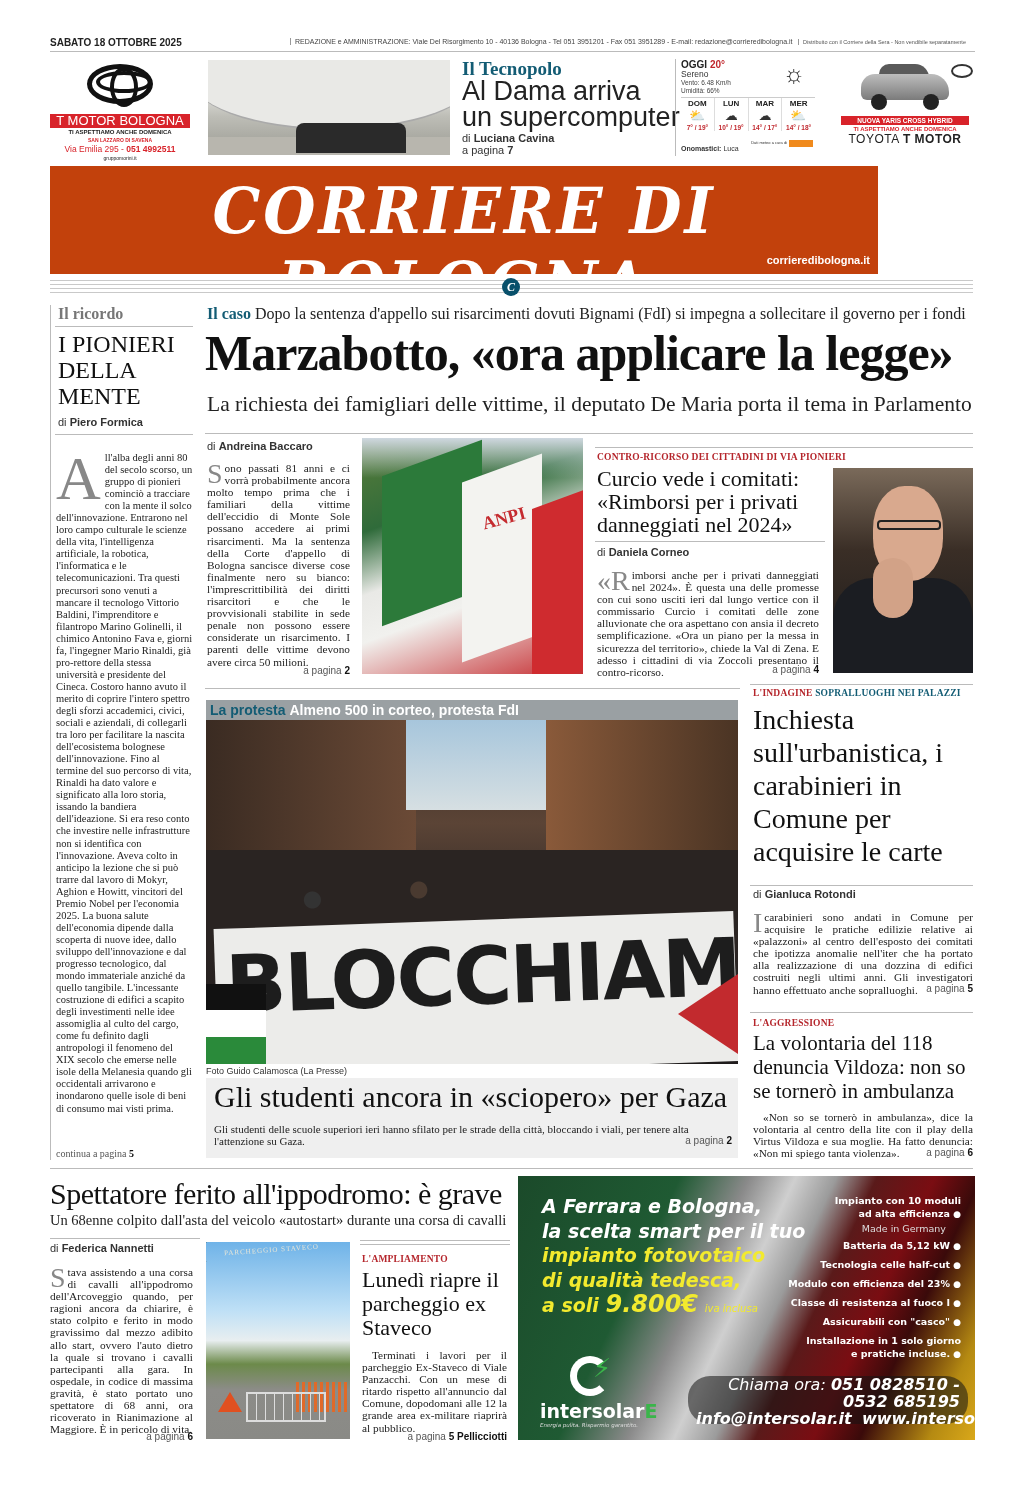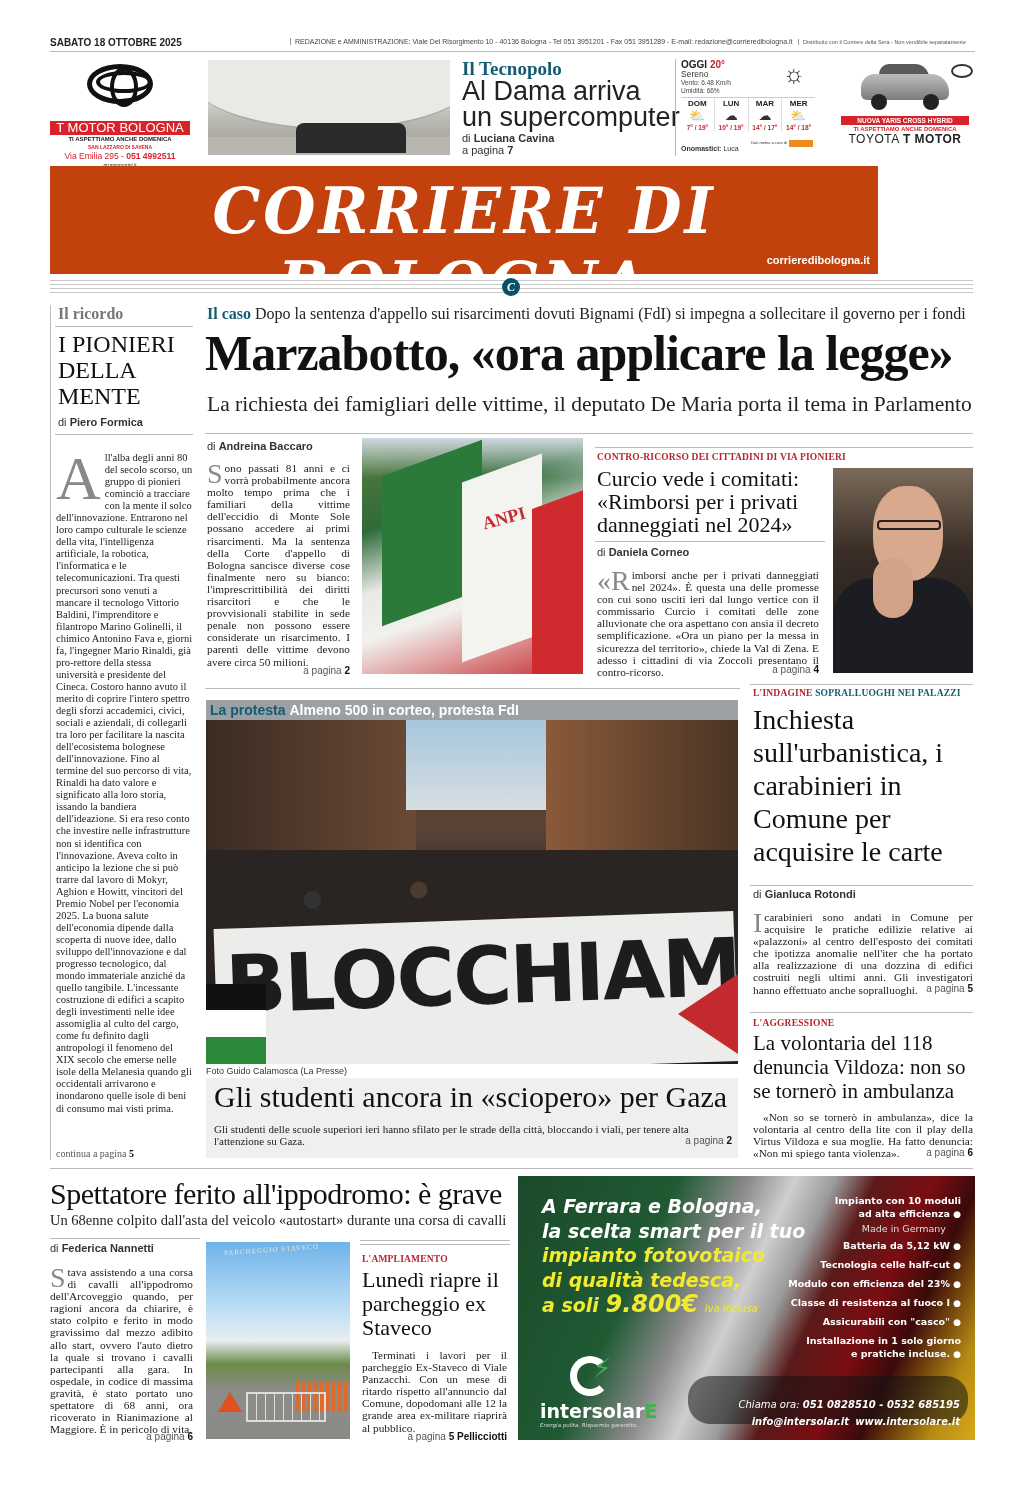--- a/index.html
+++ b/index.html
@@ -9,21 +9,21 @@
 .serif{font-family:"Liberation Serif",serif}
 .topbar{left:50px;top:36px;width:925px;height:16px;border-bottom:1px solid #bbb;font-family:"Liberation Sans",sans-serif}
 .topbar .date{position:absolute;left:0;top:1px;font-size:10px;font-weight:bold;color:#222}
 .topbar .addr{position:absolute;left:240px;top:2px;font-size:7px;color:#444;border-left:1px solid #999;padding-left:4px;white-space:nowrap}
 .topbar .dist{position:absolute;left:748px;top:3px;font-size:5.5px;color:#555;border-left:1px solid #999;padding-left:4px;white-space:nowrap}
 
 .ad-left{left:50px;top:60px;width:140px;height:95px;text-align:center}
 .toyota-logo{margin:4px auto 0;width:66px;height:40px;border:5px solid #111;border-radius:50%;position:relative}
 .toyota-logo:before{content:"";position:absolute;left:18px;top:-2px;width:20px;height:32px;border:4px solid #111;border-radius:50%}
 .toyota-logo:after{content:"";position:absolute;left:4px;top:2px;width:48px;height:14px;border:4px solid #111;border-radius:50%}
-.tmotor{margin-top:17px;background:#d8232a;color:#fff;font-family:"Liberation Sans",sans-serif;font-weight:bold;font-size:13px;line-height:14px;padding:0 2px;white-space:nowrap}
+.tmotor{margin-top:10px;background:#d8232a;color:#fff;font-family:"Liberation Sans",sans-serif;font-weight:bold;font-size:13px;line-height:14px;padding:0 2px;white-space:nowrap}
 .tmotor span{font-weight:normal}
 .ad-line{font-family:"Liberation Sans",sans-serif;font-size:6px;font-weight:bold;color:#222;line-height:8px}
 .ad-line.red{color:#d8232a;font-size:5px}
 .ad-phone{font-family:"Liberation Sans",sans-serif;font-size:8.5px;color:#d8232a;line-height:10px}
 .ad-phone b{font-weight:bold}
 .photo-tecno{left:208px;top:60px;width:242px;height:95px;background:linear-gradient(180deg,#cfd0cc 0%,#e6e6e2 30%,#bdbdb6 60%,#9a9a92 100%);overflow:hidden}
 .photo-tecno .arch{position:absolute;left:-20px;top:-40px;width:290px;height:110px;border-radius:50%;border-bottom:2px solid #aaa;background:#e9e9e6}
 .photo-tecno .crowd{position:absolute;left:88px;top:63px;width:110px;height:30px;background:#2a2a2a;border-radius:8px 8px 0 0}
 .photo-tecno .floor{position:absolute;left:0;bottom:0;width:100%;height:18px;background:#b8b6ae}
 .tecno-kicker{left:462px;top:58px;font-size:19px;font-weight:bold;color:#135c74}
@@ -134,21 +134,21 @@
 .staveco-title{left:362px;top:1268px;width:150px;font-size:22px;line-height:24px;color:#111}
 .ad-solar{left:518px;top:1176px;width:457px;height:264px;background:linear-gradient(115deg,#1b4a2a 0%,#1f5a33 28%,#8a8a8a 40%,#cfcfcf 48%,#9b9b9b 55%,#5a1a1a 62%,#7a0d12 72%,#3a0a0a 80%,#b58a12 92%,#d9a81a 100%);overflow:hidden;font-family:"DejaVu Sans",sans-serif}
 .ad-solar .headline{position:absolute;left:24px;top:18px;font-style:italic;font-weight:bold;font-size:19px;line-height:24.5px;color:#fff}
 .ad-solar .headline .y{color:#f2ea2e}
 .ad-solar .headline .price{color:#f2ea2e;font-size:24px}
 .ad-solar .headline .iva{font-size:10px;font-weight:normal;color:#f2ea2e}
 .ad-solar .feats{position:absolute;right:14px;top:18px;text-align:right;color:#fff;font-size:9.5px;font-weight:bold;line-height:13px}
 .ad-solar .feats .f{margin-bottom:5px}
 .ad-solar .feats .f:after{content:" \25CF";font-size:9px}
 .ad-solar .feats .mg{font-weight:normal;color:#ddd;margin-top:-4px;margin-right:15px;margin-bottom:4px}
-.ad-solar .contact{position:absolute;left:170px;top:200px;width:280px;height:48px;background:rgba(20,20,20,.55);border-radius:22px;color:#fff;font-style:italic;font-size:10px;line-height:17px;padding:20px 8px;text-align:right}
+.ad-solar .contact{position:absolute;left:170px;top:200px;width:280px;height:48px;background:rgba(20,20,20,.55);border-radius:22px;color:#fff;font-style:italic;font-size:16px;line-height:17px;padding:0 8px;text-align:right}
 .ad-solar .contact b{font-weight:bold}
 .ad-solar .logo{position:absolute;left:22px;top:180px;color:#fff}
 .ad-solar .logo .circ{width:40px;height:40px;border:7px solid #fff;border-radius:50%;border-right-color:transparent;margin-left:30px;position:relative}
 .ad-solar .logo .circ:after{content:"\26A1";position:absolute;left:16px;top:-10px;color:#3ab54a;font-size:26px}
 .ad-solar .logo .name{font-size:19px;font-weight:bold;margin-top:4px}
 .ad-solar .logo .name .e{color:#3ab54a}
 .ad-solar .logo .slogan{font-size:5.5px;font-style:italic;color:#ddd}
 </style>
 </head>
 <body>

